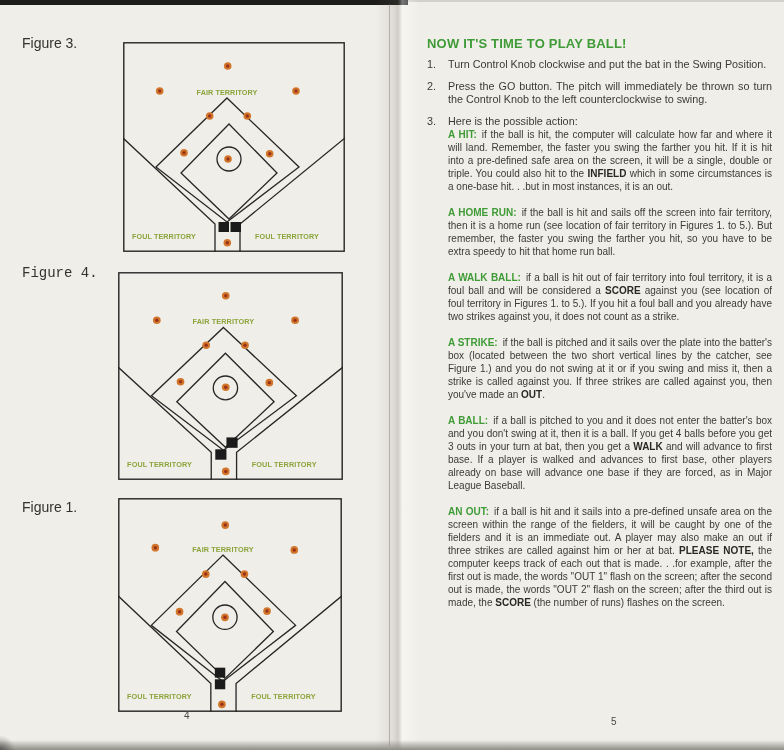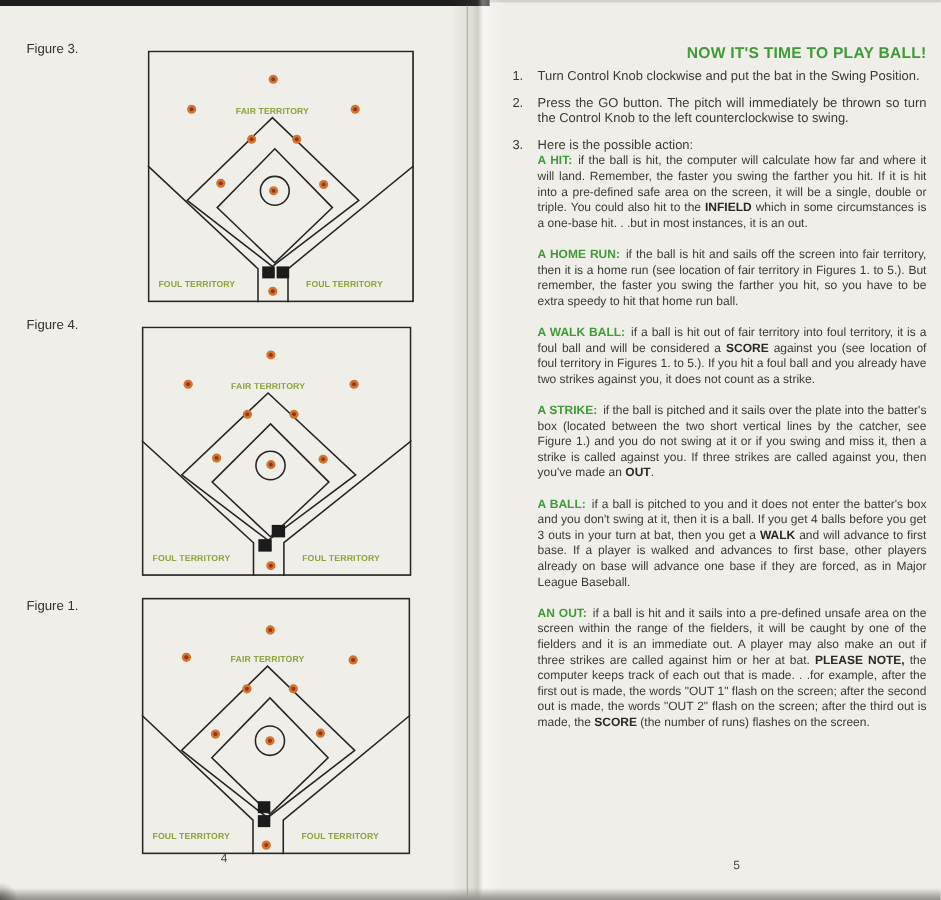--- a/index.html
+++ b/index.html
@@ -14,28 +14,28 @@
   .top-edge{position:absolute;left:0;top:0;width:408px;height:5px;background:#1d1d1c;}
   .bottom-edge{position:absolute;left:0;bottom:0;width:784px;height:10px;
     background:linear-gradient(180deg,rgba(140,138,132,0) 0%,rgba(140,138,132,.55) 55%,#8f8d87 100%);}
   .corner-shadow{position:absolute;left:0;bottom:0;width:16px;height:14px;
     background:radial-gradient(circle at 0 100%,rgba(40,40,38,.55),rgba(40,40,38,0) 70%);}
   .crease{position:absolute;left:376px;top:0;width:44px;height:750px;
     background:linear-gradient(90deg,rgba(0,0,0,0) 0%,rgba(110,105,95,.14) 40%,rgba(90,88,80,.22) 50%,rgba(255,255,255,.4) 60%,rgba(0,0,0,0) 100%);}
   .crease-line{position:absolute;left:389px;top:4px;width:1px;height:742px;background:rgba(130,127,118,.5);}
 
   
-  .figure-label{position:absolute;font-size:11px;color:#33322f;}
+  .figure-label{position:absolute;font-size:14px;color:#33322f;}
   .field-svg{position:absolute;}
   .page-num{position:absolute;font-size:10px;color:#4a4a46;}
 
   
   .col{position:absolute;left:427px;top:36px;width:345px;}
   .title{font-size:13px;font-weight:bold;color:var(--heading-green,#3f9b37);
-    letter-spacing:.2px;margin:0 0 7px 0;text-align:right;}
+    letter-spacing:.2px;margin:0 0 7px 0;}
   .step{display:flex;margin:0 0 9px 0;font-size:10.8px;line-height:13px;}
   .step:last-child{margin-bottom:0;}
   .step-num{width:21px;flex:0 0 21px;}
   .step-text{flex:1;text-align:justify;}
   .sections{margin-left:21px;}
   .section{margin:13px 0 0 0;font-size:10px;line-height:13px;text-align:justify;}
   .section:first-child{margin-top:0;}
   .sec-head{font-weight:bold;color:var(--heading-green,#3f9b37);margin-right:5px;}
   .section b{color:#292825;}
 </style>
@@ -75,21 +75,21 @@
       <circle cx="124.3" cy="74" r="1.7" fill="#9a3119"></circle>
       <circle cx="61" cy="110.7" r="3.8" fill="#d1762b"></circle>
       <circle cx="61" cy="110.7" r="1.7" fill="#9a3119"></circle>
       <circle cx="146.7" cy="111.7" r="3.8" fill="#d1762b"></circle>
       <circle cx="146.7" cy="111.7" r="1.7" fill="#9a3119"></circle>
       <circle cx="105" cy="117" r="3.8" fill="#d1762b"></circle>
       <circle cx="105" cy="117" r="1.7" fill="#9a3119"></circle>
       <circle cx="104.3" cy="200.7" r="3.8" fill="#d1762b"></circle>
       <circle cx="104.3" cy="200.7" r="1.7" fill="#9a3119"></circle>
     </svg>
-    <div class="figure-label" style="left: 22px; top: 265px;">Figure 4.</div>
+    <div class="figure-label" style="left: 22px; top: 265px; font-family: Liberation Mono, monospace;">Figure 4.</div>
     <svg class="field-svg" viewBox="0 0 222 210" preserveAspectRatio="none" width="225" height="208" style="left: 118px; top: 272px;">
       <rect x="0.8" y="0.8" width="220.4" height="208.4" fill="none" stroke="#262626" stroke-width="1.4"></rect>
       <polygon points="104,56 176,125 104,180 33,125" fill="none" stroke="#262626" stroke-width="1.3"></polygon>
       <polygon points="106,82 154,131 106,177 58,131" fill="none" stroke="#262626" stroke-width="1.3"></polygon>
       <circle cx="106" cy="117" r="12" fill="none" stroke="#262626" stroke-width="1.3"></circle>
       <polyline points="0,96 92,182 92,210" fill="none" stroke="#262626" stroke-width="1.3"></polyline>
       <polyline points="222,96 117,182 117,210" fill="none" stroke="#262626" stroke-width="1.3"></polyline>
       <text x="104" y="53" text-anchor="middle" fill="#8ba43c" font-size="7.2" font-weight="bold" letter-spacing="0.1">FAIR TERRITORY</text>
       <text x="41" y="197" text-anchor="middle" fill="#8ba43c" font-size="7.2" font-weight="bold" letter-spacing="0.1">FOUL TERRITORY</text>
       <text x="164" y="197" text-anchor="middle" fill="#8ba43c" font-size="7.2" font-weight="bold" letter-spacing="0.1">FOUL TERRITORY</text>

